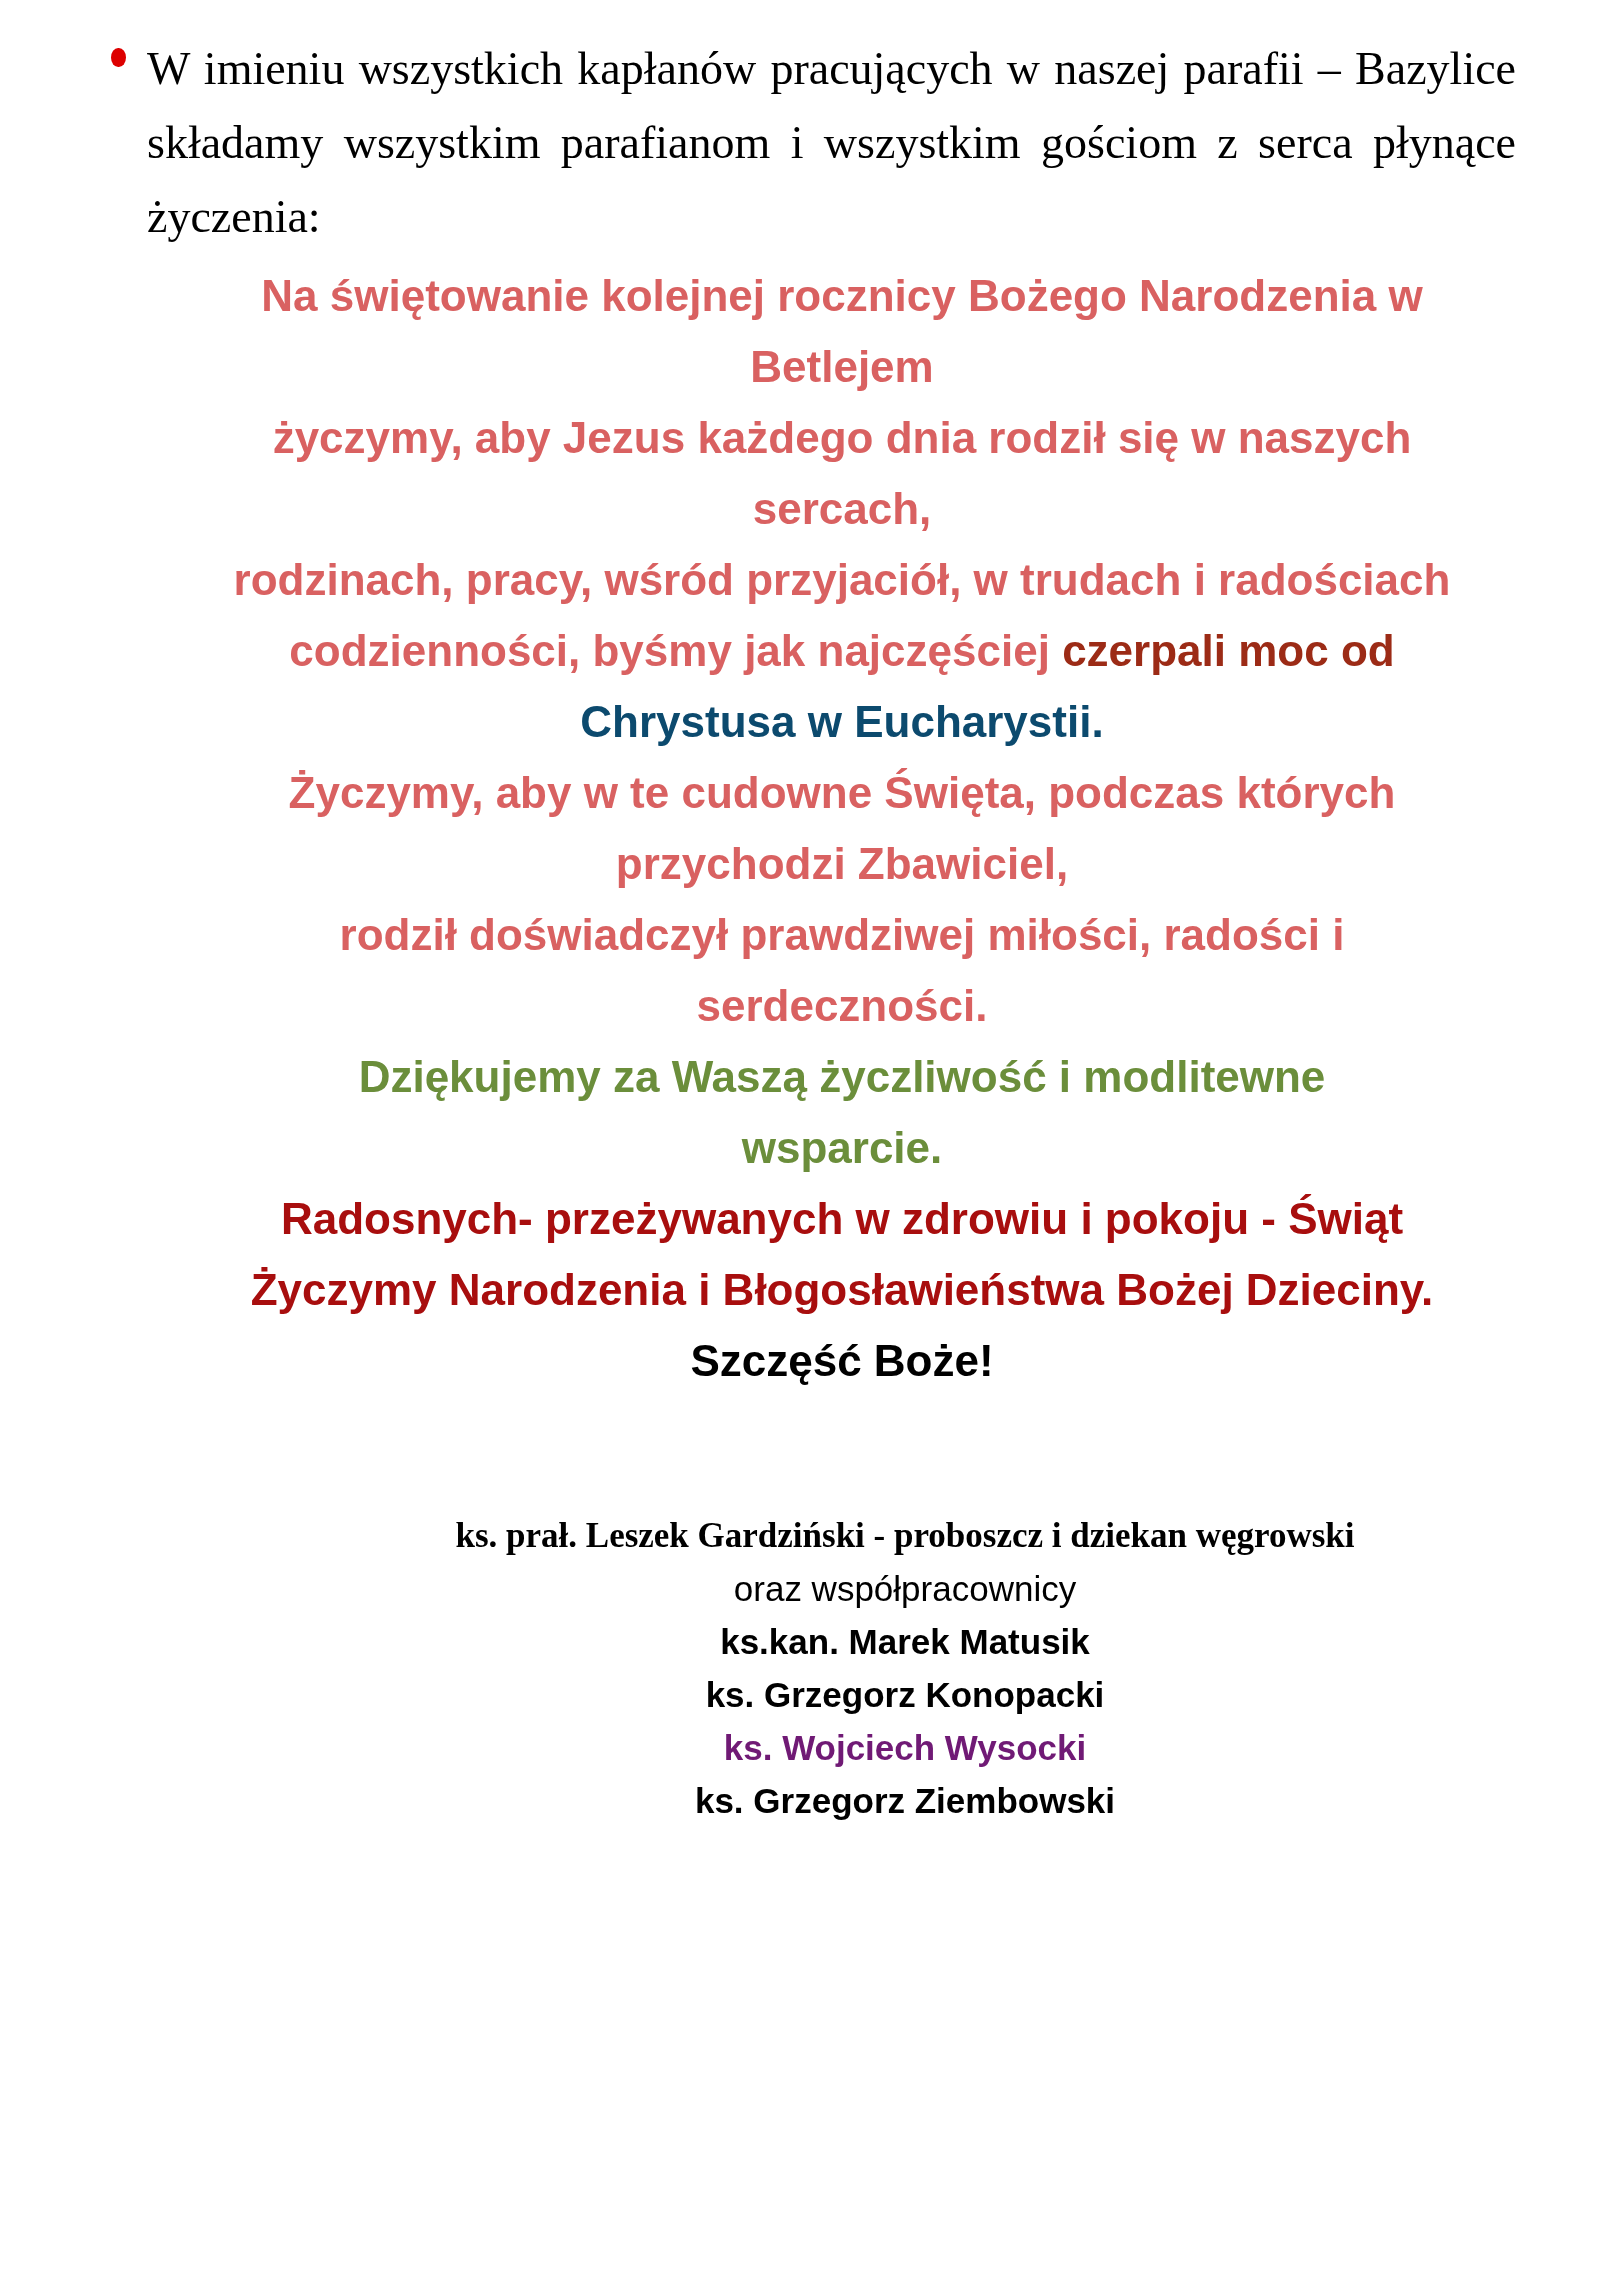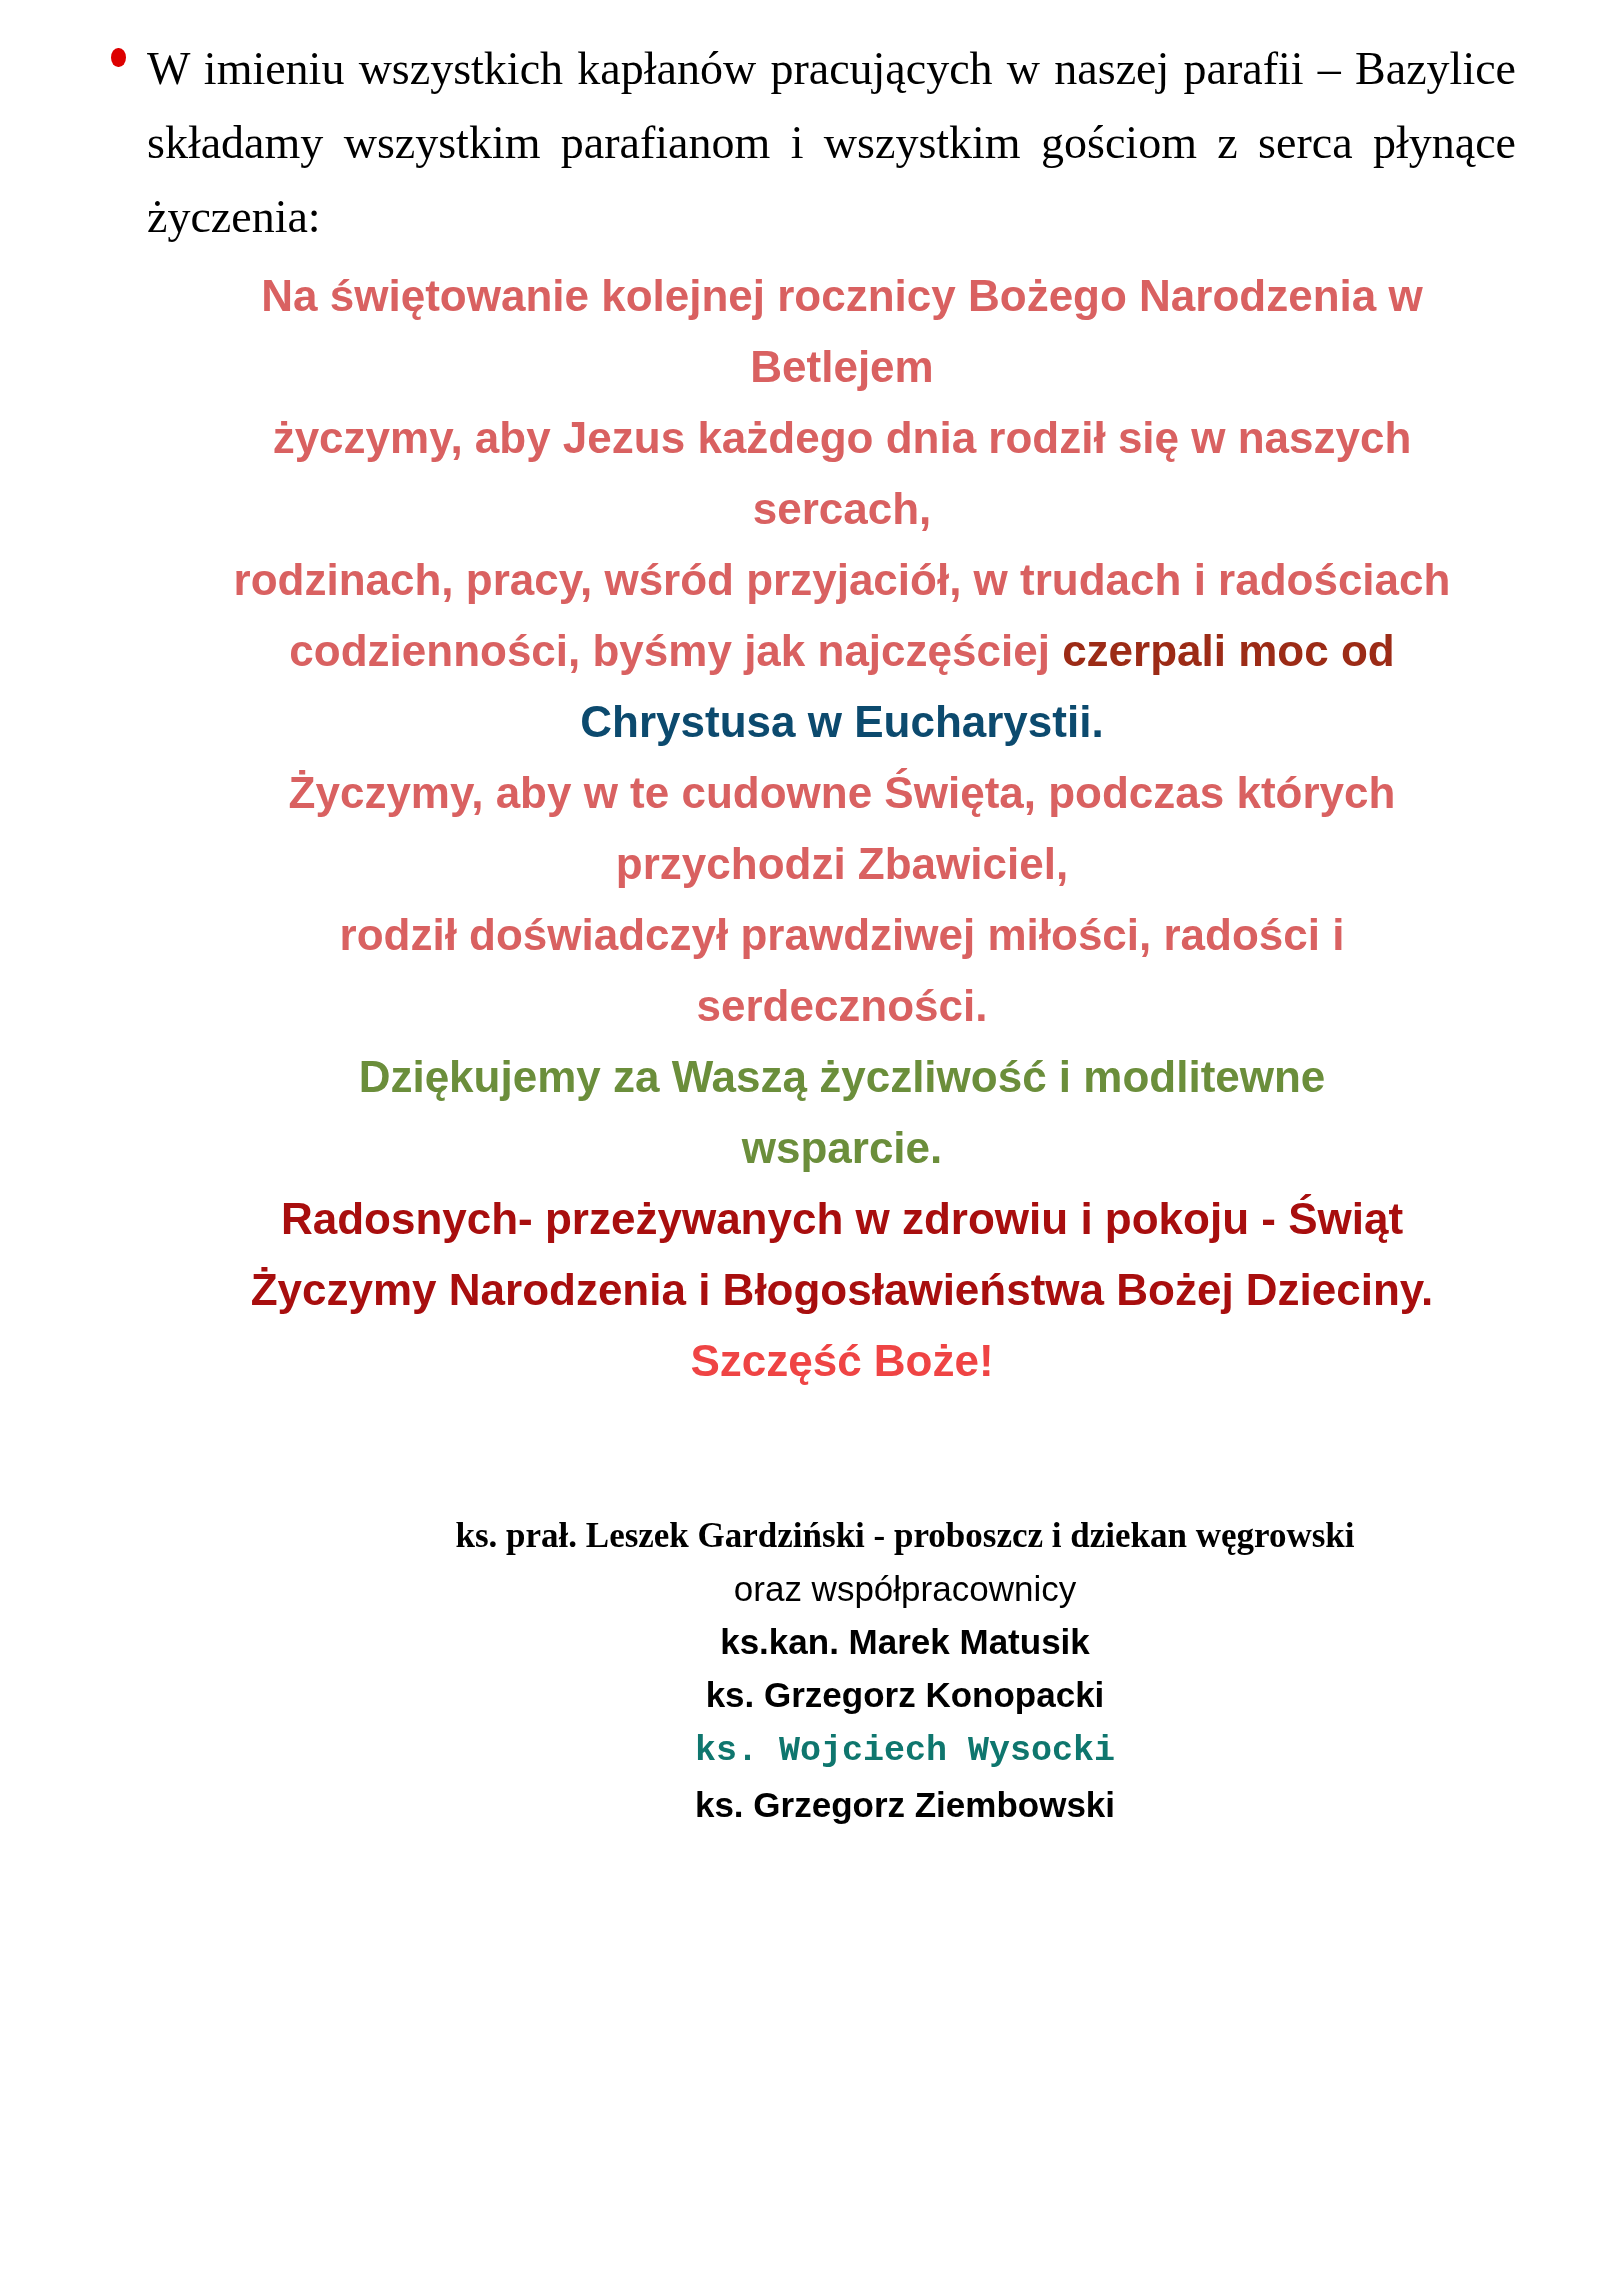--- a/index.html
+++ b/index.html
@@ -63,24 +63,24 @@
     <div class="line"><span style="color: rgb(217, 97, 97);">codzienności, byśmy jak najczęściej </span><span style="color: rgb(156, 43, 22);">czerpali moc od</span></div>
     <div class="line"><span style="color: #0c4a6e;">Chrystusa w Eucharystii.</span></div>
     <div class="line"><span style="color: rgb(217, 97, 97);">Życzymy, aby w te cudowne Święta, podczas których</span></div>
     <div class="line"><span style="color: rgb(217, 97, 97);">przychodzi Zbawiciel,</span></div>
     <div class="line"><span style="color: rgb(217, 97, 97);">rodził doświadczył prawdziwej miłości, radości i</span></div>
     <div class="line"><span style="color: rgb(217, 97, 97);">serdeczności.</span></div>
     <div class="line"><span style="color: rgb(107, 142, 59);">Dziękujemy za Waszą życzliwość i modlitewne</span></div>
     <div class="line"><span style="color: rgb(107, 142, 59);">wsparcie.</span></div>
     <div class="line"><span style="color: rgb(168, 14, 14);">Radosnych- przeżywanych w zdrowiu i pokoju - Świąt</span></div>
     <div class="line"><span style="color: rgb(168, 14, 14);">Życzymy Narodzenia i Błogosławieństwa Bożej Dzieciny.</span></div>
-    <div class="line"><span style="color: #ef4444;">Szczęść Boże!</span></div>
+    <div class="line"><span style="color: #000000;">Szczęść Boże!</span></div>
   </div>
 
 <div class="names">
     <div class="line"><span style="color: rgb(0, 0, 0); font-family: Liberation Serif, serif;">ks. prał. Leszek Gardziński - proboszcz i dziekan węgrowski</span></div>
     <div class="line"><span style="color: rgb(0, 0, 0); font-weight: normal;">oraz współpracownicy</span></div>
     <div class="line"><span style="color: rgb(0, 0, 0);">ks.kan. Marek Matusik</span></div>
     <div class="line"><span style="color: rgb(0, 0, 0);">ks. Grzegorz Konopacki</span></div>
-    <div class="line"><span style="color: #0f766e; font-family: Liberation Mono, monospace;">ks. Wojciech Wysocki</span></div>
+    <div class="line"><span style="color: #701a75;">ks. Wojciech Wysocki</span></div>
     <div class="line"><span style="color: rgb(0, 0, 0);">ks. Grzegorz Ziembowski</span></div>
   </div>
 
 
 </body></html>

